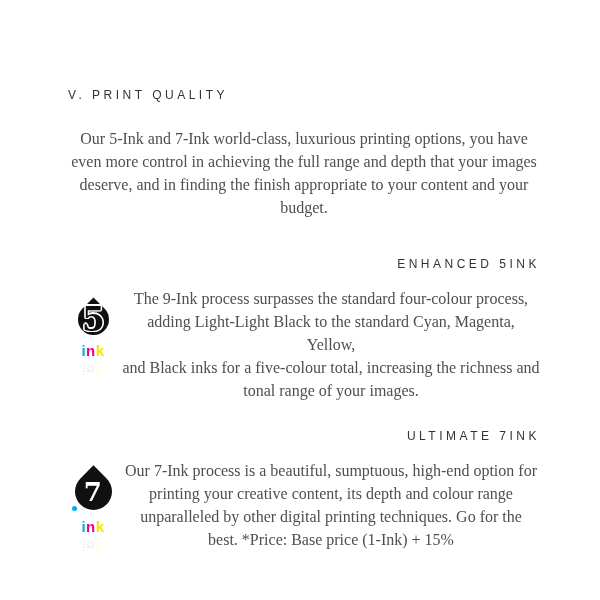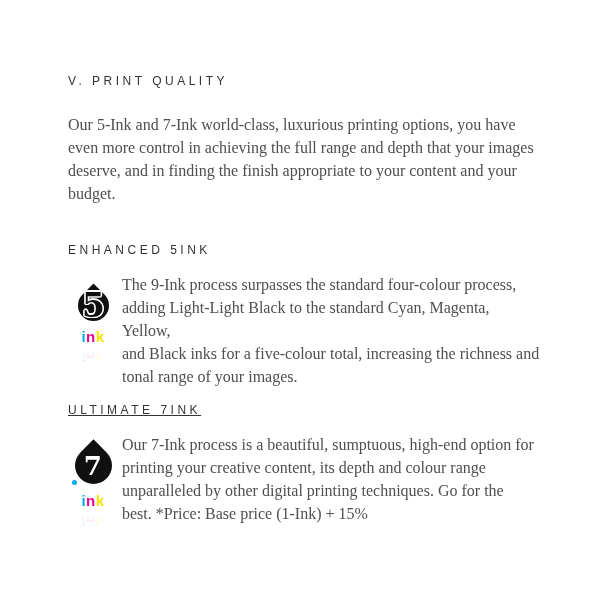--- a/index.html
+++ b/index.html
@@ -1,37 +1,38 @@
 <!DOCTYPE html>
 <html><head>
 <meta charset="utf-8">
 <style>
   html,body{margin:0;padding:0;}
   body{
     width:600px;height:600px;background:#ffffff;overflow:hidden;
     font-family:"Liberation Sans", sans-serif;
   }
   .page{
-    position:absolute;left:68px;top:74px;width:472px;
+    position:absolute;left:68px;top:88px;width:472px;
   }
   .section-heading{
     margin:0;
     font-family:"Liberation Sans", sans-serif;
     font-size:12px;line-height:14px;font-weight:normal;
     letter-spacing:3.5px;color:#333333;
     text-transform:uppercase;
   }
   .body-text{
     margin:0;
     font-family:"Liberation Serif", serif;
     font-size:16px;line-height:23px;color:#4f4f4f;
     white-space:pre-line;
+    text-align:center;
   }
   .intro{margin-top:25px;}
-  .sub-heading{margin-top:38px;}
+  .sub-heading{margin-top:38px;text-align:right;}
   .ink-row{
     display:flex;margin-top:16px;
   }
   .ink-icon{
     flex:0 0 54px;width:54px;position:relative;
   }
   .droplet-wrap{
     position:absolute;left:0;width:50px;text-align:center;
   }
   .icon-5 .droplet-wrap{top:9px;}
@@ -97,21 +98,21 @@
         <span class="ink-word"><span style="color: rgb(0, 174, 239);">i</span><span style="color: rgb(236, 0, 140);">n</span><span style="color: rgb(247, 228, 0);">k</span></span>
         <span class="ink-word reflection"><span style="color: rgb(0, 174, 239);">i</span><span style="color: rgb(236, 0, 140);">n</span><span style="color: rgb(247, 228, 0);">k</span></span>
       </div>
     </div>
     <p class="body-text ink-body">The 9-Ink process surpasses the standard four-colour process,
 adding Light-Light Black to the standard Cyan, Magenta, Yellow,
 and Black inks for a five-colour total, increasing the richness and
 tonal range of your images.</p>
   </div>
 
-  <h2 class="section-heading sub-heading" style="margin-top:15px;text-decoration:underline;">ULTIMATE 7INK</h2>
+  <h2 class="section-heading sub-heading" style="margin-top:27px;">ULTIMATE 7INK</h2>
 
   <div class="ink-row">
     <div class="ink-icon icon-7">
       <div class="droplet-wrap">
         <div class="droplet">
           <span class="numeral">7</span>
         </div>
         <span class="accent-dot"></span>
         <span class="ink-word"><span style="color: rgb(0, 174, 239);">i</span><span style="color: rgb(236, 0, 140);">n</span><span style="color: rgb(247, 228, 0);">k</span></span>
         <span class="ink-word reflection"><span style="color: rgb(0, 174, 239);">i</span><span style="color: rgb(236, 0, 140);">n</span><span style="color: rgb(247, 228, 0);">k</span></span>

